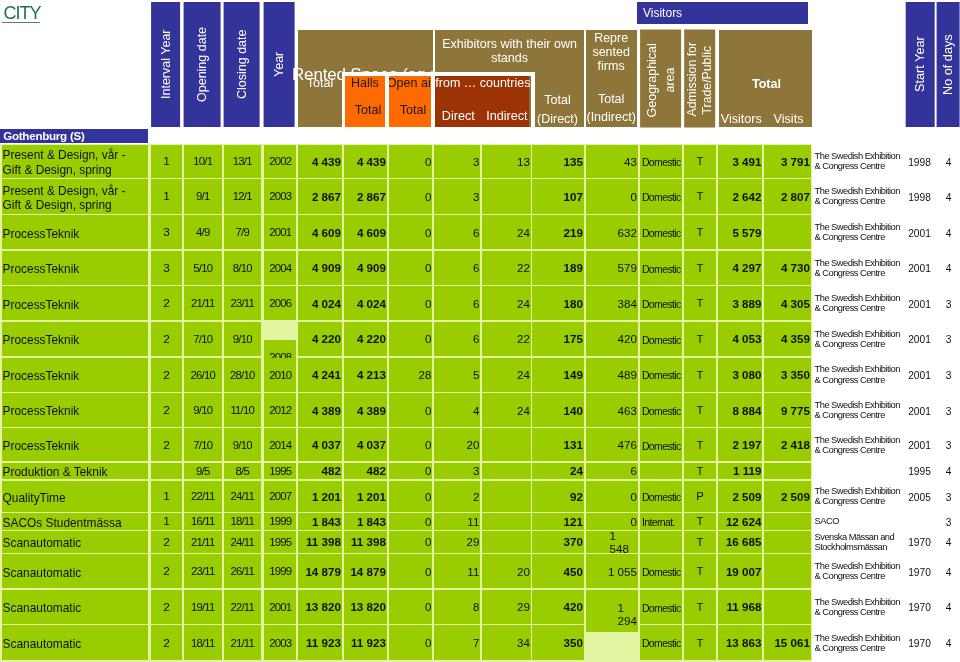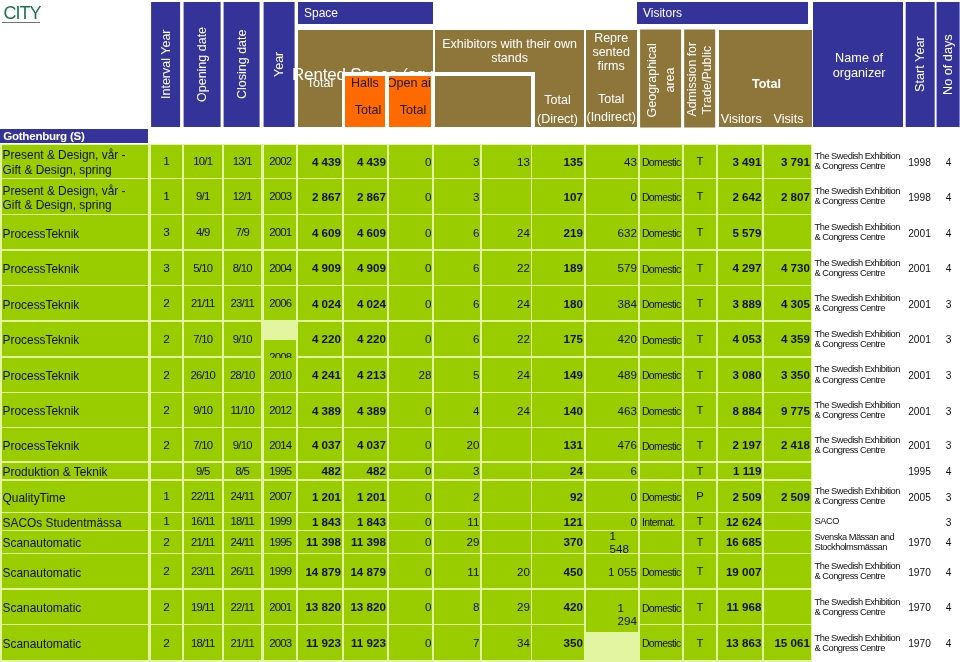--- a/index.html
+++ b/index.html
@@ -32,47 +32,48 @@
     </div>
 <div class="cell hb rot fc" style="left:183.9px;top:2px;width:36.6px;height:125px;font-size:12.5px;">
       <span>Opening date</span>
     </div>
 <div class="cell hb rot fc" style="left:223.9px;top:2px;width:35.6px;height:125px;font-size:12.5px;">
       <span>Closing date</span>
     </div>
 <div class="cell hb rot fc" style="left:264.4px;top:2px;width:30.6px;height:125px;font-size:12.5px;">
       <span>Year</span>
     </div>
-<div class="cell hb fl" style="left:298px;top:2px;width:135px;height:22px;font-size:12px;padding-left:6px;">
-      <span>Space</span>
-    </div>
 <div class="cell hb fl" style="left:637px;top:2px;width:171px;height:22px;font-size:12px;padding-left:6px;">
       <span>Visitors</span>
     </div>
-<div class="cell hb fc" style="left:812.5px;top:2px;width:90.2px;height:125px;font-size:12.7px;text-align:center;white-space:pre-line;line-height:15px;padding-left:3px;padding-top:2px;"><span>Name of organizer</span></div>
 <div class="cell hb rot fc" style="left:905.6px;top:2px;width:28.7px;height:125px;font-size:12.7px;">
       <span>Start Year</span>
     </div>
 <div class="cell hb rot fc" style="left:937.4px;top:2px;width:22.6px;height:125px;font-size:12.7px;">
       <span>No of days</span>
     </div>
 <div class="cell ho" style="left:297.5px;top:29.5px;width:135.3px;height:97.5px;">
       <div class="lbl" style="left:-5.5px;top:13.5px;width:135.3px;font-size:17px;letter-spacing:-0.17px;margin-top:22px;">Rented Space (sq.m)</div>
       <div class="lbl" style="left:0px;top:46px;width:45px;font-size:12.6px;">Total</div>
     </div>
 <div class="cell hor" style="left:344.2px;top:75.5px;width:41.6px;height:51.5px;">
       <div class="lbl" style="left:0px;top:0px;width:41.6px;font-size:12.5px;">Halls</div>
       <div class="lbl" style="left:3px;top:27px;width:41.6px;font-size:12.6px;">Total</div>
     </div>
 <div class="cell hor" style="left:388.3px;top:75.5px;width:42.5px;height:51.5px;">
       <div class="lbl" style="left:-1.5px;top:0px;width:56px;font-size:12.6px;text-align:left;">Open air</div>
       <div class="lbl" style="left:3.5px;top:27px;width:42.5px;font-size:12.6px;">Total</div>
     </div>
 <div class="cell ho" style="left:435.3px;top:29.5px;width:148.5px;height:97.5px;">
       <div class="lbl" style="left:0px;top:7px;width:148.5px;font-size:12.5px;white-space:normal;">Exhibitors with their own stands</div>
+    </div>
+<div class="cell hdr" style="left:435.3px;top:75.5px;width:94.1px;height:51.5px;">
+      <div class="lbl" style="left:0px;top:0px;width:150px;font-size:12.5px;text-align:left;">from … countries</div>
+      <div class="lbl" style="left:0.5px;top:33px;width:45px;font-size:12.6px;">Direct</div>
+      <div class="lbl" style="left:47.5px;top:33px;width:48px;font-size:12.6px;">Indirect</div>
     </div>
 <div class="cell ho" style="left:531.5px;top:75.5px;width:52px;height:51.5px;">
       <div class="lbl" style="left:0px;top:17px;width:52px;font-size:12.5px;">Total</div>
       <div class="lbl" style="left:0px;top:36px;width:52px;font-size:12.5px;">(Direct)</div>
     </div>
 <div class="cell ho" style="left:585.5px;top:29.5px;width:51.3px;height:97.5px;">
       <div class="lbl" style="left:0px;top:1px;width:51.3px;font-size:12.5px;white-space:normal;">Repre sented firms</div>
       <div class="lbl" style="left:0px;top:62px;width:51.3px;font-size:12.5px;">Total</div>
       <div class="lbl" style="left:0px;top:80px;width:51.3px;font-size:12.5px;">(Indirect)</div>
     </div>

